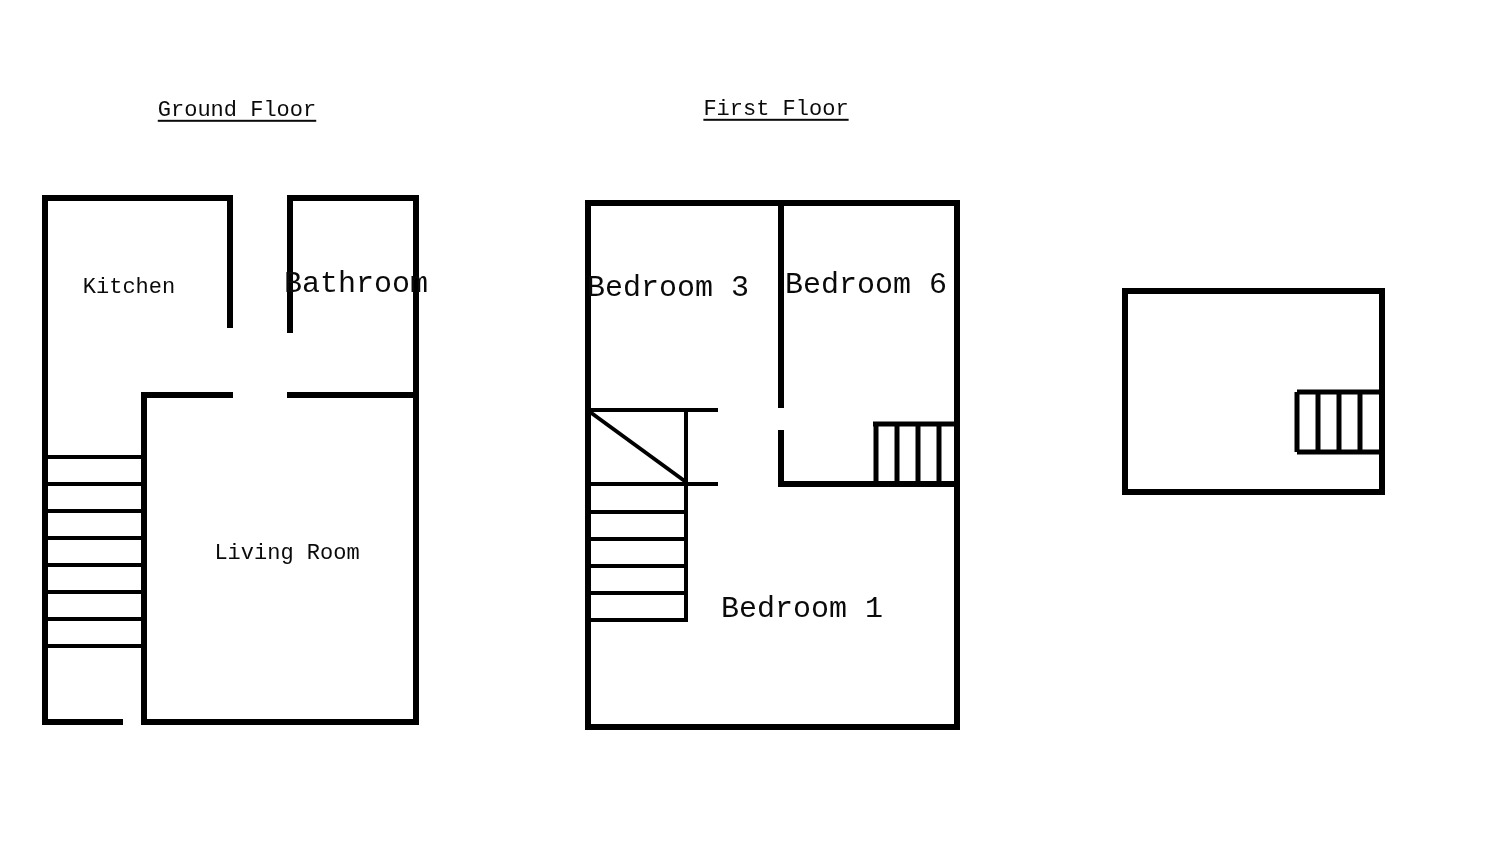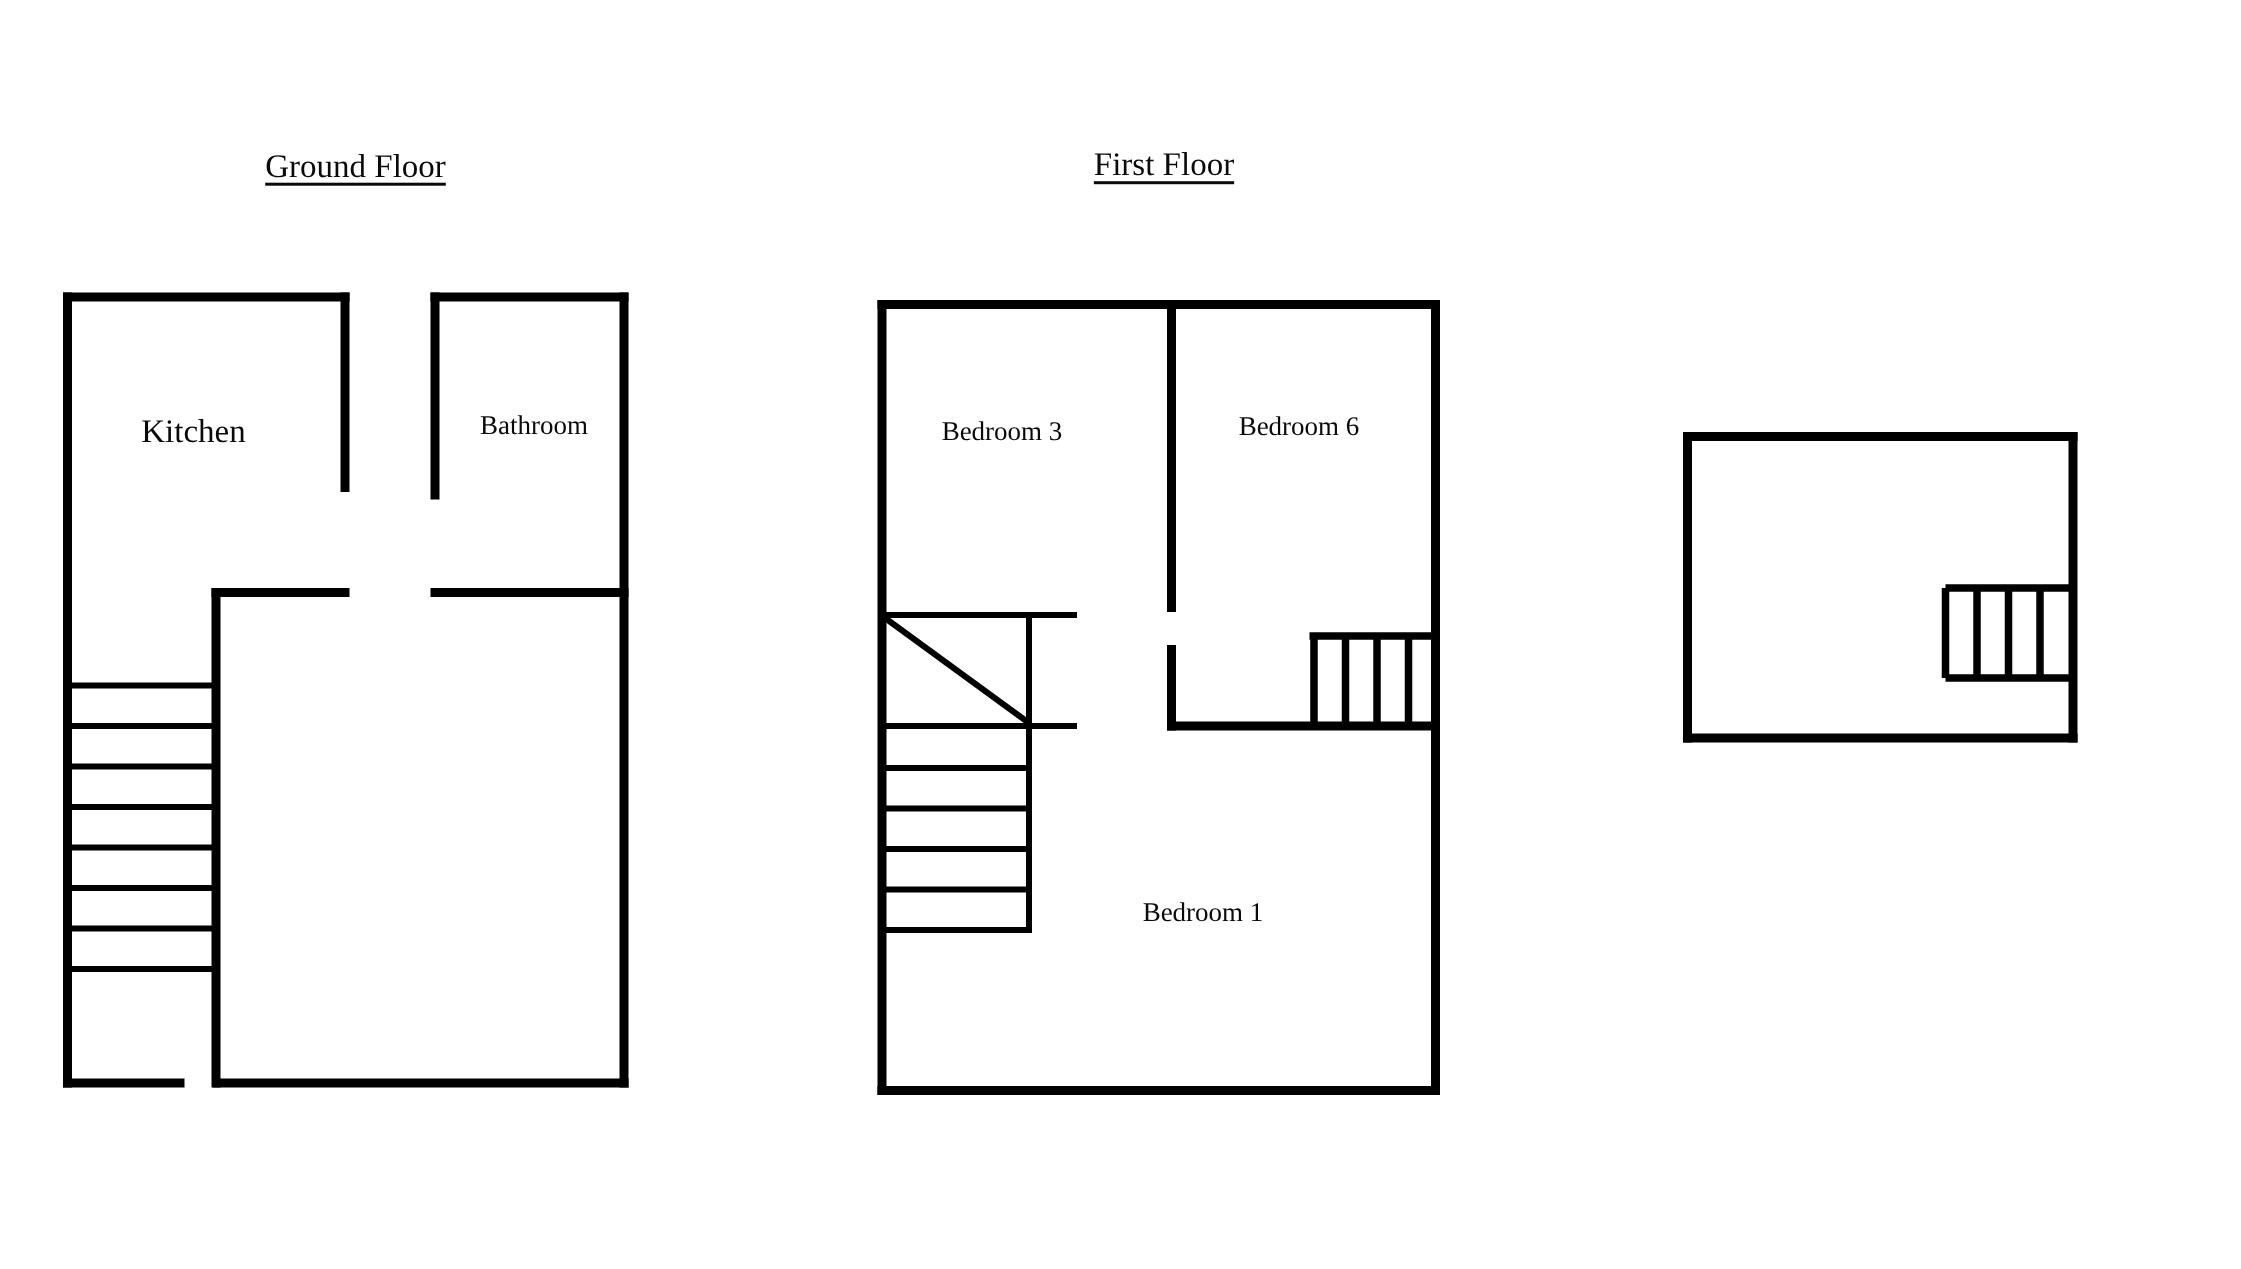--- a/index.html
+++ b/index.html
@@ -6,41 +6,41 @@
     --bg:#ffffff;
     --line:#000000;
     --text:#0a0a0a;
   }
   html,body{margin:0;padding:0;background:var(--bg);}
   .stage{
     position:relative;
     width:1494px;height:815px;
     background:var(--bg);
     overflow:hidden;
-    font-family:Liberation Serif, serif;
+    font-family:Liberation Mono, monospace;
     color:var(--text);
   }
   .stage svg{position:absolute;left:0;top:0;}
   line{stroke:var(--line);stroke-linecap:butt;}
   .wall{stroke-width:6px;}
   .thin{stroke-width:4px;}
   .tread{stroke-width:5px;}
   .lbl{
     position:absolute;
     transform:translate(-50%,-50%);
     white-space:nowrap;
     line-height:1.2;
   }
   .floor-title{
     font-size:22px;
     text-decoration:underline;
     text-underline-offset:4px;
   }
   .room-lg{font-size:22px;}
-  .room-md{font-size:18px;}
+  .room-md{font-size:30px;}
 </style>
 </head>
 <body>
 
 <div class="stage">
 
   <svg width="1494" height="846" viewBox="0 0 1494 846">
 
     <g>
       <line class="wall" x1="42" y1="198" x2="233" y2="198"></line>
@@ -104,18 +104,19 @@
       <line class="tread" x1="1339" y1="392" x2="1339" y2="452"></line>
       <line class="tread" x1="1360" y1="392" x2="1360" y2="452"></line>
     </g>
   </svg>
 
   <div class="lbl floor-title" style="left:237px;top:111px;">Ground Floor</div>
   <div class="lbl floor-title" style="left:776px;top:110px;">First Floor</div>
 
   <div class="lbl room-lg" style="left:129px;top:288px;">Kitchen</div>
   <div class="lbl room-md" style="left:356px;top:284px;">Bathroom</div>
+  <div class="lbl room-lg" style="left:287px;top:554px;">Living Room</div>
 
   <div class="lbl room-md" style="left:668px;top:288px;">Bedroom 3</div>
   <div class="lbl room-md" style="left:866px;top:285px;">Bedroom 6</div>
   <div class="lbl room-md" style="left:802px;top:609px;">Bedroom 1</div>
 
 </div>
 
 </body></html>

